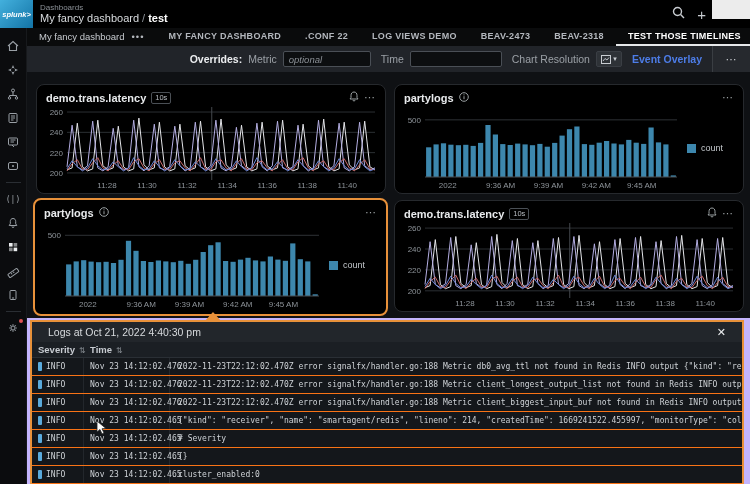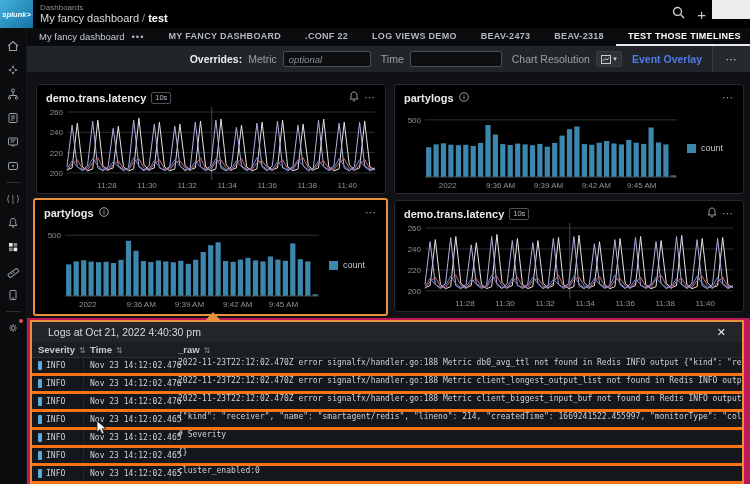--- a/index.html
+++ b/index.html
@@ -1,18 +1,18 @@
 <!DOCTYPE html>
 <html><head>
 <meta charset="utf-8">
 <style>
   * { margin:0; padding:0; box-sizing:border-box; }
   html,body { width:750px; height:484px; overflow:hidden; background:#0f1114;
     font-family:"Liberation Sans", sans-serif; }
-  #screen { position:relative; width:750px; height:484px; background:#be185d; }
+  #screen { position:relative; width:750px; height:484px; background:#c4b5fd; }
 
   
   #topnav { position:absolute; left:0; top:0; width:750px; height:28px; background:#000; z-index:5; }
   #logo { position:absolute; left:0; top:0; width:33px; height:28px;
     background:linear-gradient(135deg,#43b0dd,#1374a6); color:#fff; font-size:7.5px;
     font-weight:bold; font-style:italic; display:flex; align-items:center; justify-content:center; }
   #eyebrow { position:absolute; left:40px; top:3px; font-size:8px; color:#8b9096; }
   #titlerow { position:absolute; left:40px; top:12px; font-size:11px; color:#d8dbde; }
   #titlerow .sep { color:#8b9096; margin:0 3px; }
   #titlerow .page { color:#fff; font-weight:bold; }
@@ -51,21 +51,21 @@
   #time-input { width:92px; }
   #chart-res-btn { width:26px; height:16px; background:#2e3237; border:1px solid #3a3e44; border-radius:2px;
     display:flex; align-items:center; justify-content:center; gap:2px; color:#c8ccd1; margin-right:10px; }
   #chart-res-btn .chev { font-size:7px; }
   #event-overlay { color:#4d7de8; font-weight:bold; margin-right:10px; }
   #ov-more { width:38px; height:26px; border-left:1px solid #3a3e43; background:#26292e;
     display:flex; align-items:center; justify-content:center; color:#c8ccd1; font-size:11px; letter-spacing:1px; }
 
   
   #dash { position:absolute; left:27px; top:72px; width:723px; height:246px; background:#0f1114; }
-  .card { position:absolute; background:#000; border:1px solid #26292d; border-radius:3px; }
+  .card { position:absolute; background:#000; border:1px solid #26292d; border-radius:8px; }
   .card.highlighted { border:2px solid #e8913a; }
   .card-head { display:flex; align-items:center; gap:5px; padding:5px 9px 0 9px; height:20px; }
   .card-title { font-size:11px; font-weight:bold; color:#e8eaec; white-space:nowrap; }
   .badge { font-size:7.5px; color:#b8bcc2; border:1px solid #4a4f55; border-radius:2px; padding:0 3px; line-height:10px; }
   .card-spacer { flex:1; }
   .card-ico { color:#9aa0a2; font-size:10px; line-height:1; }
   .dots3 { letter-spacing:1px; font-size:11px; color:#9aa0a2; }
   .chart-body { display:flex; align-items:center; padding-left:4px; }
   .legend { display:flex; align-items:center; gap:5px; margin-left:6px; }
   .legend-swatch { width:9px; height:9px; }
@@ -79,21 +79,21 @@
     border-left:9px solid transparent; border-right:9px solid transparent; border-bottom:10px solid #e8913a; }
   #logs-head { height:20px; background:#22262b; display:flex; align-items:center; padding:0 16px;
     font-size:10.5px; color:#d8dbde; }
   #logs-close { margin-left:auto; color:#eceef0; font-size:11px; }
   #logs-cols { height:16px; background:#1b1f24; border-bottom:1px solid #2a2f35; display:flex;
     align-items:center; font-size:9.5px; font-weight:bold; color:#c8ccd2; }
   .col-sev { width:52px; padding-left:6px; }
   .col-time { width:86px; padding-left:6px; }
   .col-raw { flex:1; padding-left:8px; }
   .sort-ico { font-weight:normal; color:#878d93; font-size:8px; margin-left:4px; }
-  .log-row { height:18px; display:flex; border-bottom:3px solid #f97316;
+  .log-row { height:18px; display:flex; align-items:center; border-bottom:1px solid #f97316;
     font-family:"DejaVu Sans Mono", monospace; font-size:8px; color:#ced2d6; white-space:nowrap; }
   .log-row .col-sev { display:flex; align-items:center; gap:4px; border-right:1px solid #23272c; height:100%; }
   .log-row .col-time { border-right:1px solid #23272c; height:100%; display:flex; align-items:center; }
   .log-row .col-raw { overflow:hidden; }
   .sev-pill { width:4px; height:9px; background:#5aaadc; border-radius:1px; display:inline-block; }
 
   #cursor { position:absolute; left:96px; top:420px; z-index:9; }
 </style>
 </head>
 <body>
@@ -447,21 +447,20 @@
 
   <div id="logs">
     <div id="logs-arrow"></div>
     <div id="logs-head">
       <span>Logs at Oct 21, 2022 4:40:30 pm</span>
       <span id="logs-close">✕</span>
     </div>
     <div id="logs-cols">
       <span class="col-sev"><span>Severity</span><span class="sort-ico">⇅</span></span>
       <span class="col-time"><span>Time</span><span class="sort-ico">⇅</span></span>
-      <span class="col-raw"><span>_raw</span><span class="sort-ico">⇅</span></span>
     </div>
     <div id="logs-rows">
         <div class="log-row">
           <span class="col-sev">
             <span class="sev-pill" style="background: rgb(90, 170, 220);"></span>
             <span>INFO</span>
           </span>
           <span class="col-time">Nov 23 14:12:02.476</span>
           <span class="col-raw">2022-11-23T22:12:02.470Z error signalfx/handler.go:188 Metric db0_avg_ttl not found in Redis INFO output {"kind": "receiver", "name": "smartagent/redi</span>
         </div>

